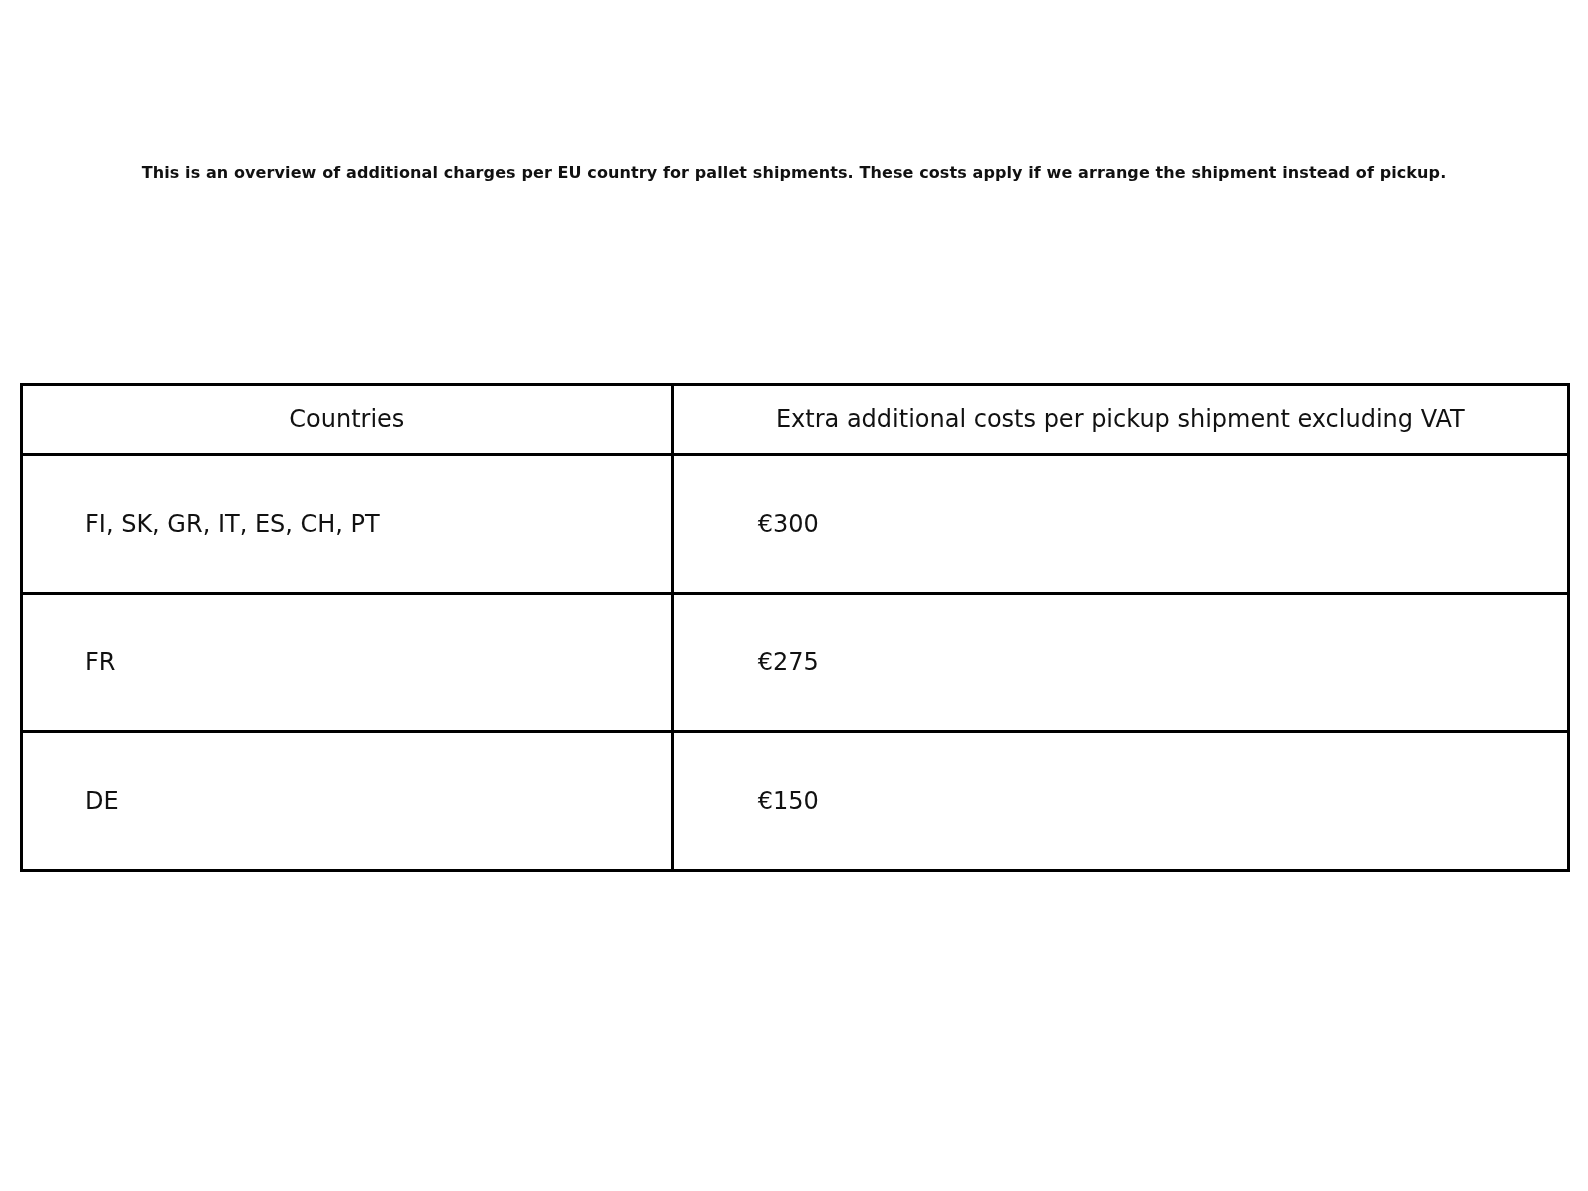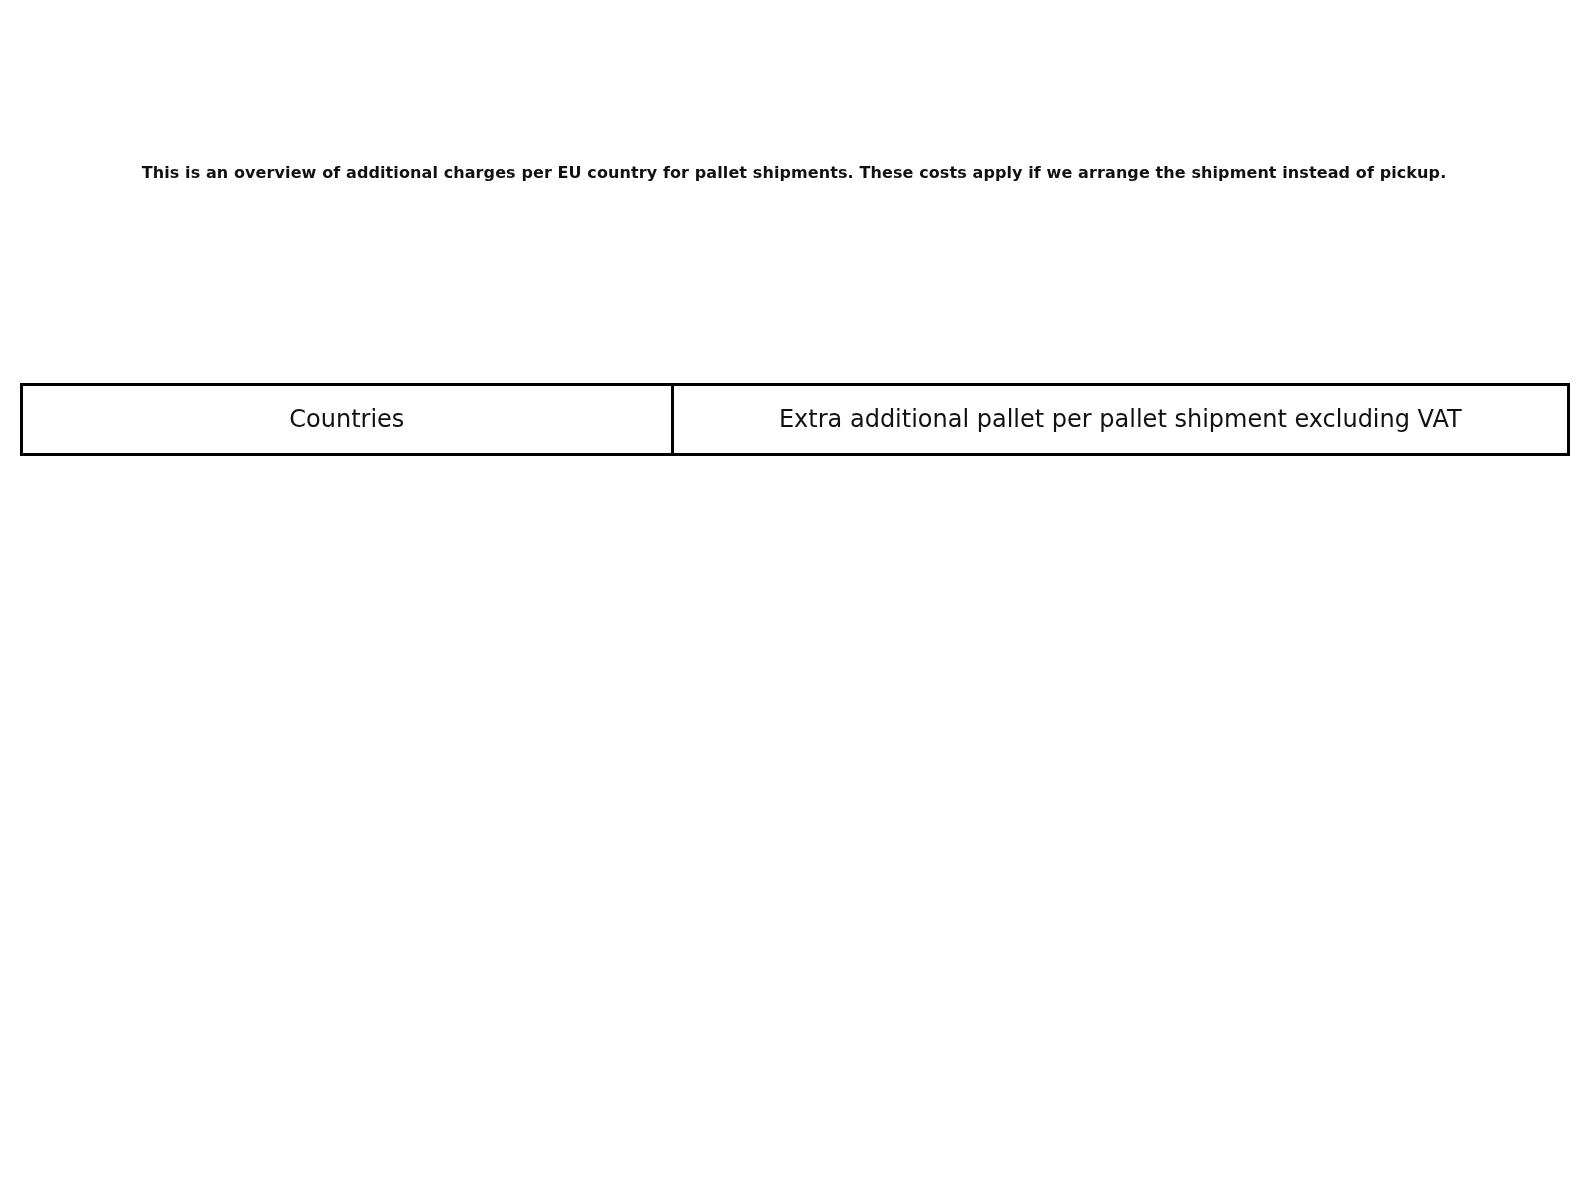--- a/index.html
+++ b/index.html
@@ -63,20 +63,32 @@
   <div class="title">This is an overview of additional charges per EU country for pallet shipments. These costs apply if we arrange the shipment instead of pickup.</div>
 
   <table class="charges-table">
     <colgroup>
       <col class="col-countries">
       <col class="col-costs">
     </colgroup>
     <thead>
       <tr>
         <th class="cell-header">Countries</th>
-        <th class="cell-header">Extra additional pallet per pallet shipment excluding VAT</th>
+        <th class="cell-header">Extra additional costs per pickup shipment excluding VAT</th>
       </tr>
     </thead>
     <tbody>
+      <tr>
+        <td class="cell-countries">FI, SK, GR, IT, ES, CH, PT</td>
+        <td class="cell-cost">€300</td>
+      </tr>
+      <tr>
+        <td class="cell-countries">FR</td>
+        <td class="cell-cost">€275</td>
+      </tr>
+      <tr>
+        <td class="cell-countries">DE</td>
+        <td class="cell-cost">€150</td>
+      </tr>
     </tbody>
   </table>
 
 </div>
 
 </body></html>

